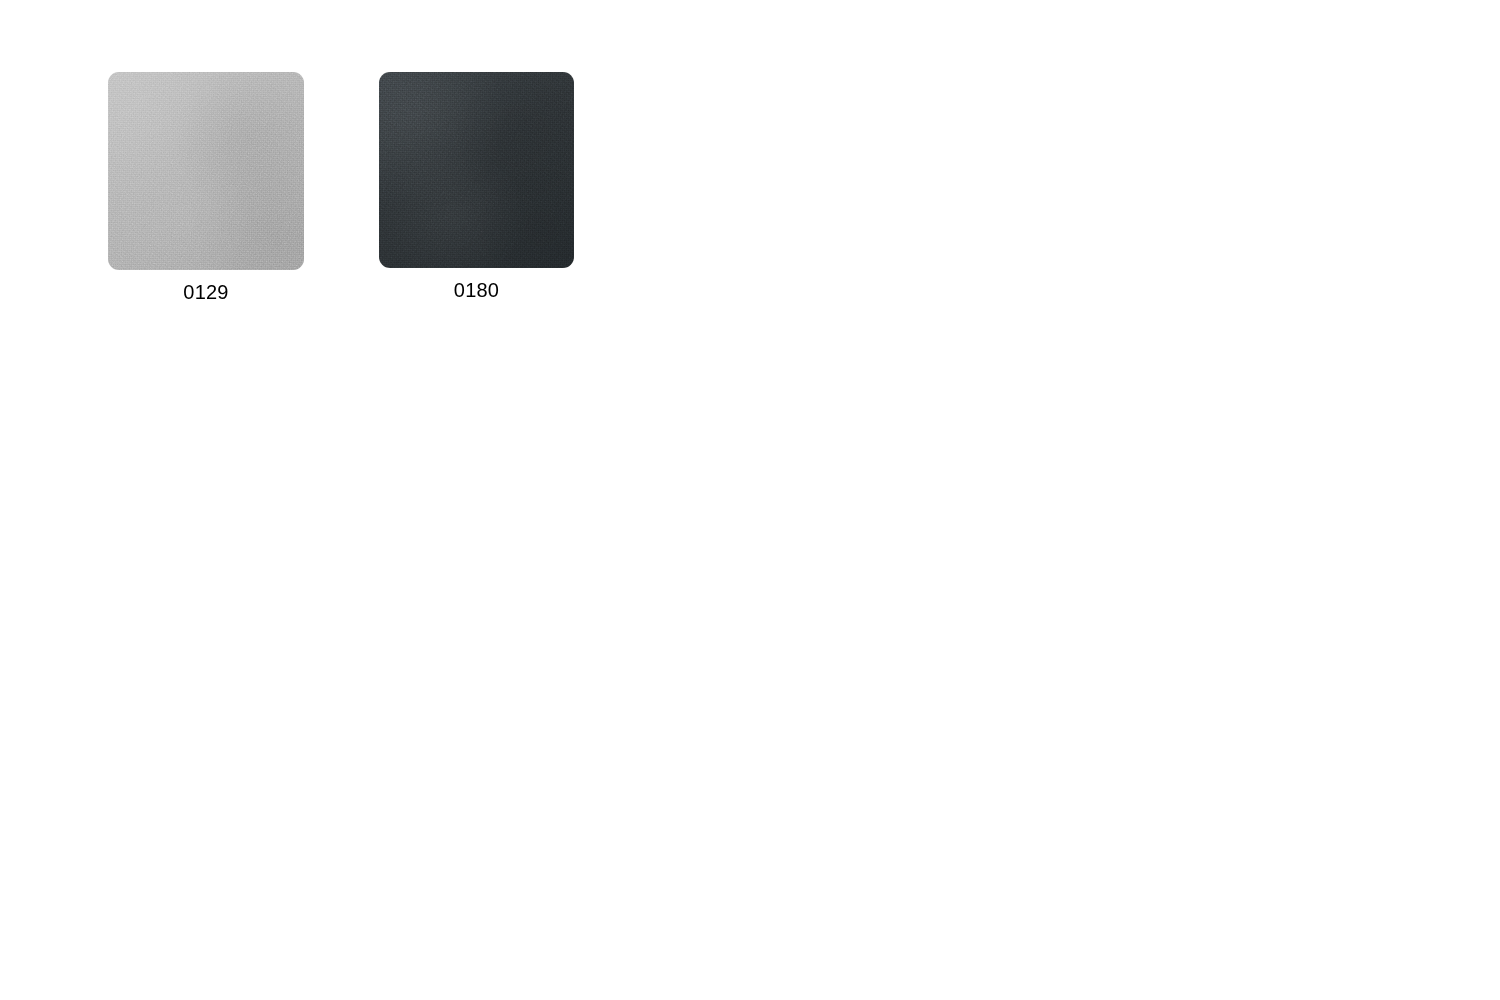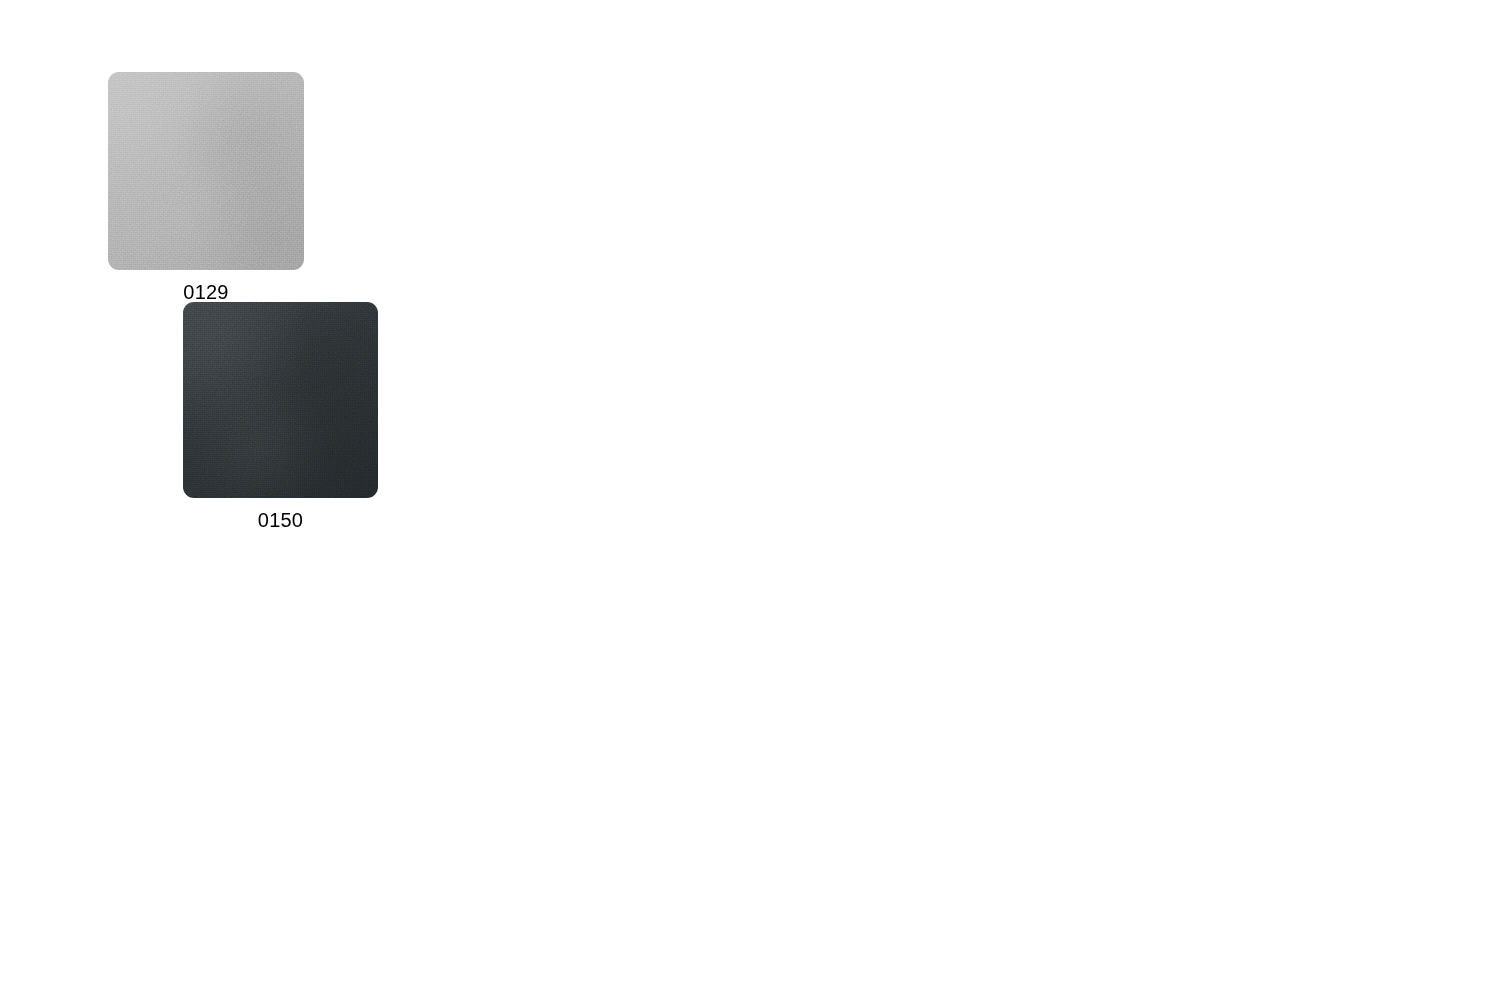--- a/index.html
+++ b/index.html
@@ -18,21 +18,21 @@
   }
 
   #swatch-gallery {
     position: absolute;
     left: 108px;
     top: 72px;
   }
 
   .swatch-row {
     display: flex;
-    flex-direction: column;
+    flex-direction: row;
     align-items: flex-start;
   }
 
   .swatch-cell {
     display: flex;
     flex-direction: column;
     align-items: center;
   }
 
   .swatch-chip {
@@ -133,18 +133,18 @@
     </div>
 
     <div class="swatch-cell" style="margin-left: 75px;">
       <div class="swatch-chip" style="width: 195px; height: 196px; border-radius: 11px; background-color: rgb(45, 50, 53); background-image: linear-gradient(145deg, rgb(58, 64, 68) 0%, rgb(45, 50, 53) 45%, rgb(35, 40, 43) 100%);">
         <div class="grain grain-soft"></div>
         <div class="grain grain-fine"></div>
         <svg class="grain-svg" preserveAspectRatio="none">
           <rect x="0" y="0" width="100%" height="100%" filter="url(#fabricNoise2)"></rect>
         </svg>
       </div>
-      <div class="swatch-label" style="margin-top: 12px; font-size: 20px; color: rgb(0, 0, 0);">0150</div>
+      <div class="swatch-label" style="margin-top: 12px; font-size: 20px; color: rgb(0, 0, 0);">0180</div>
     </div>
 
 
   </div>
 </main>
 
 </body></html>

